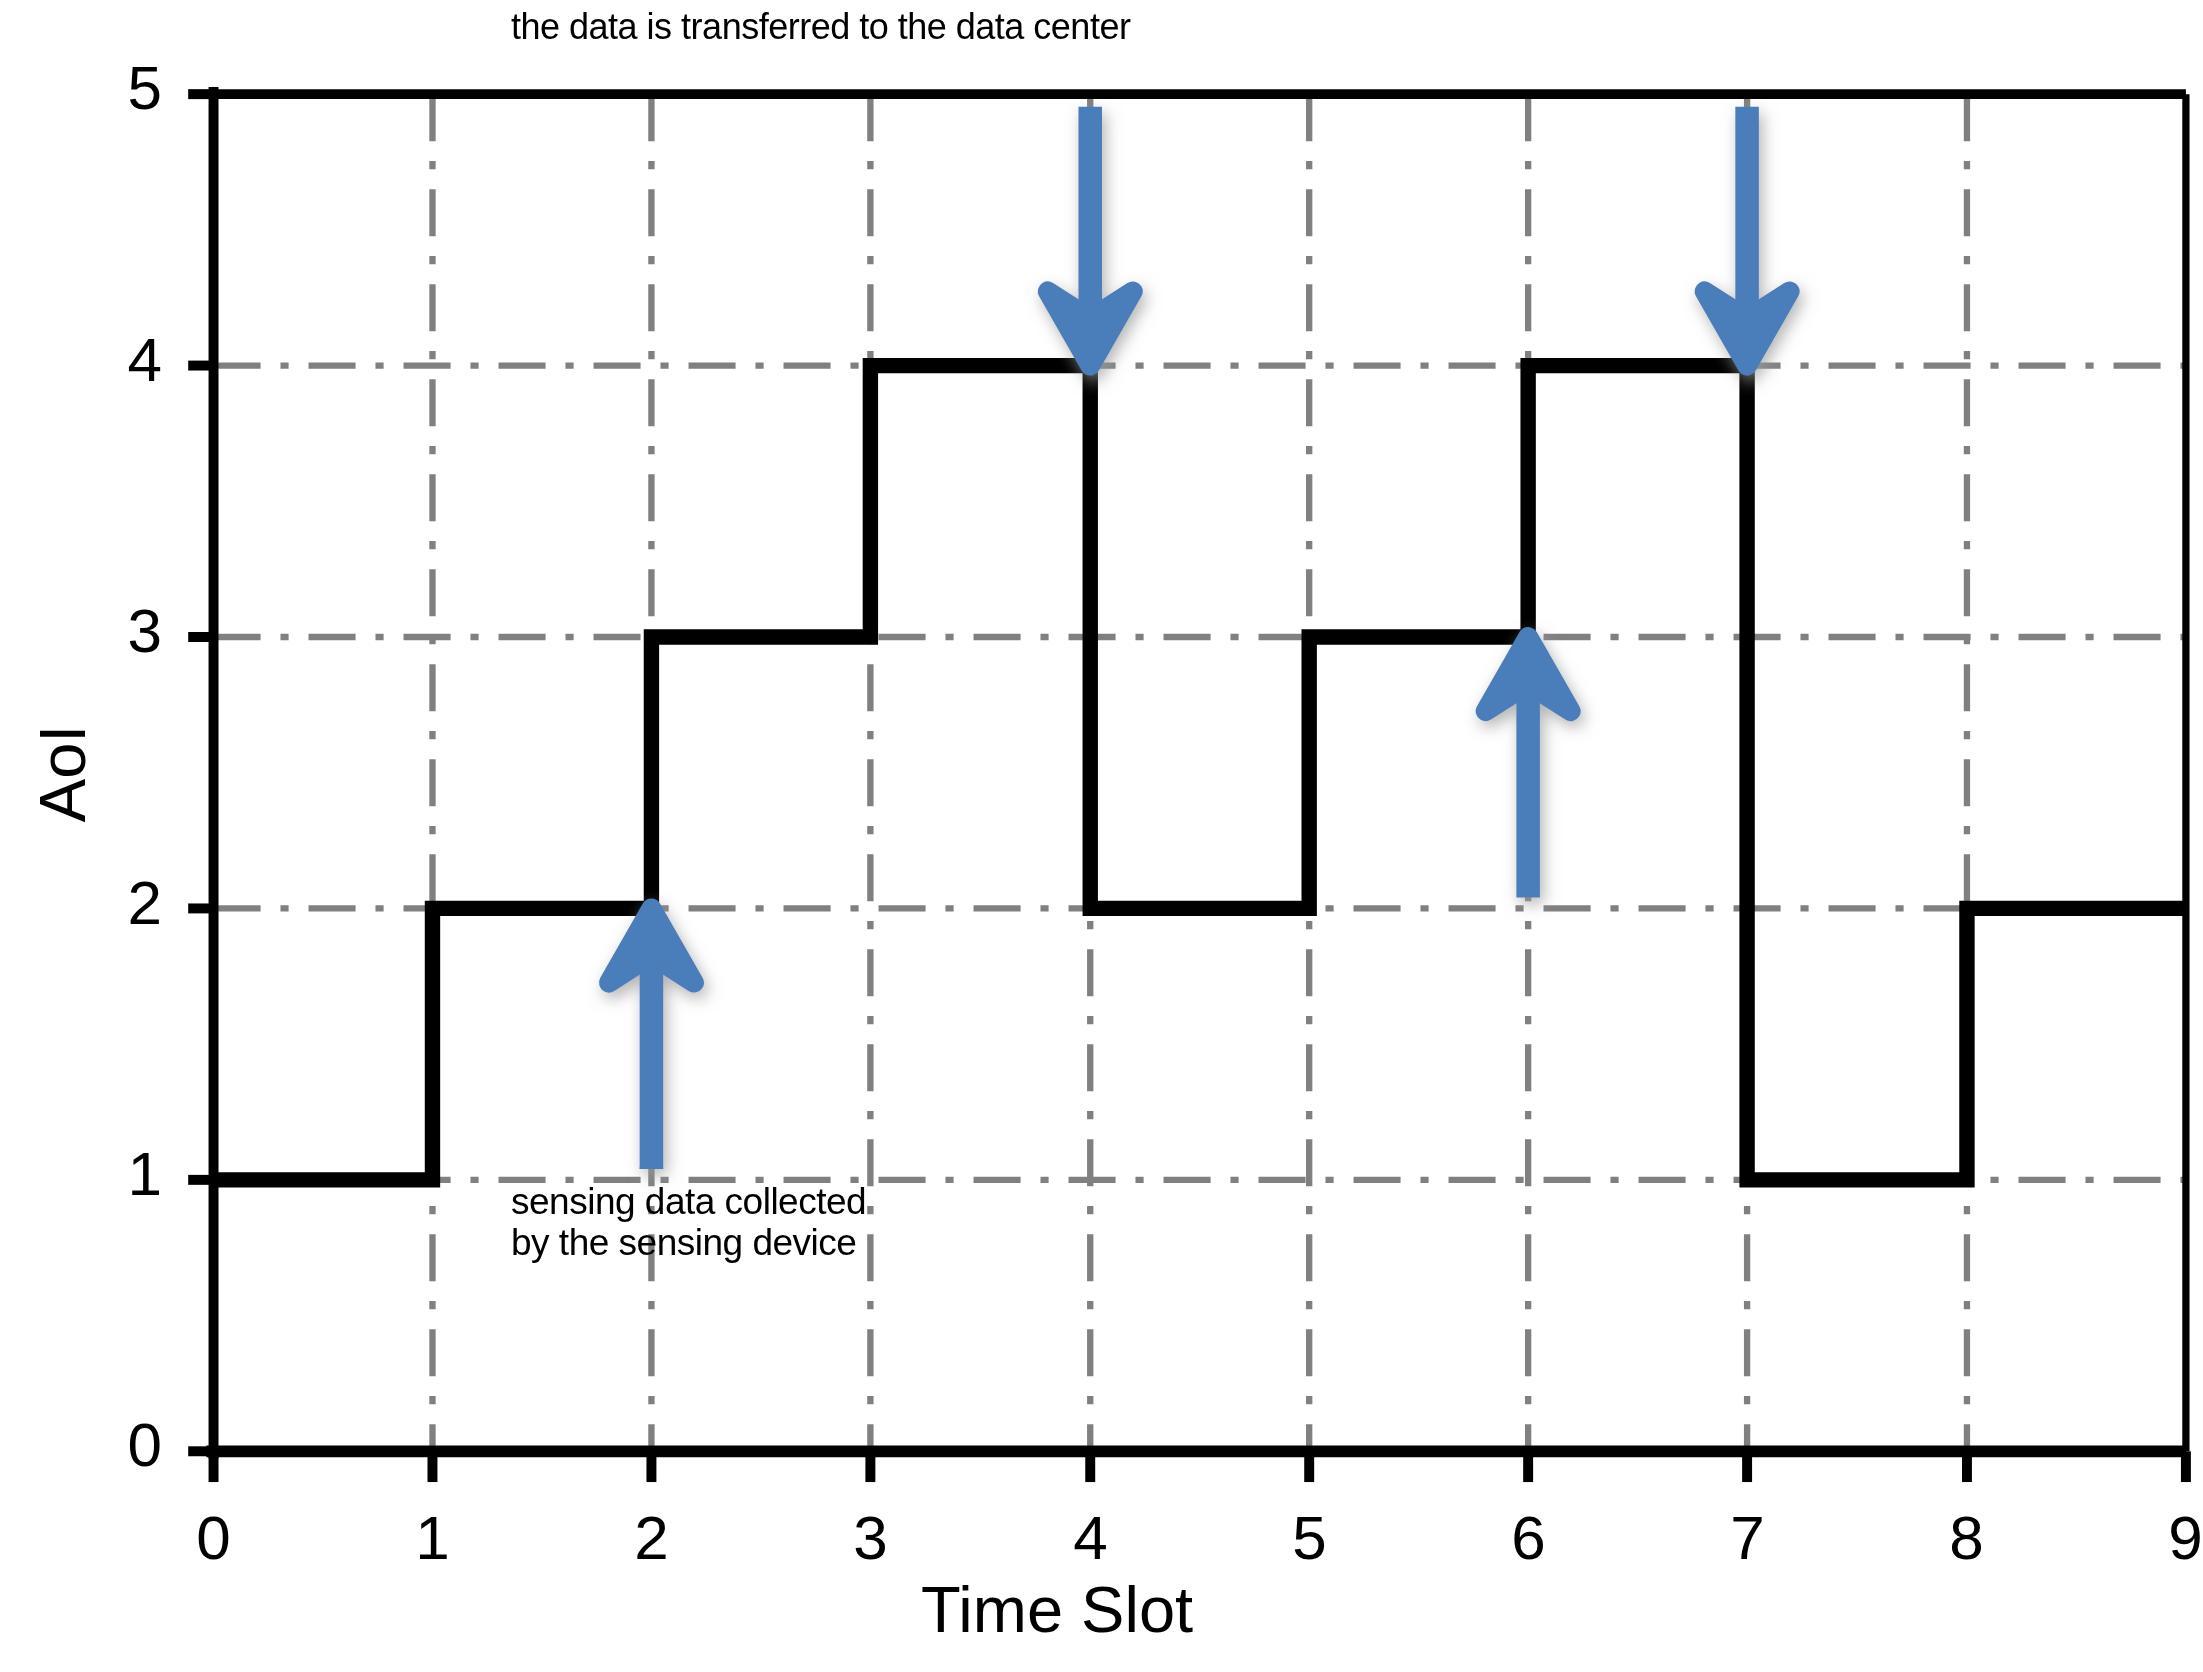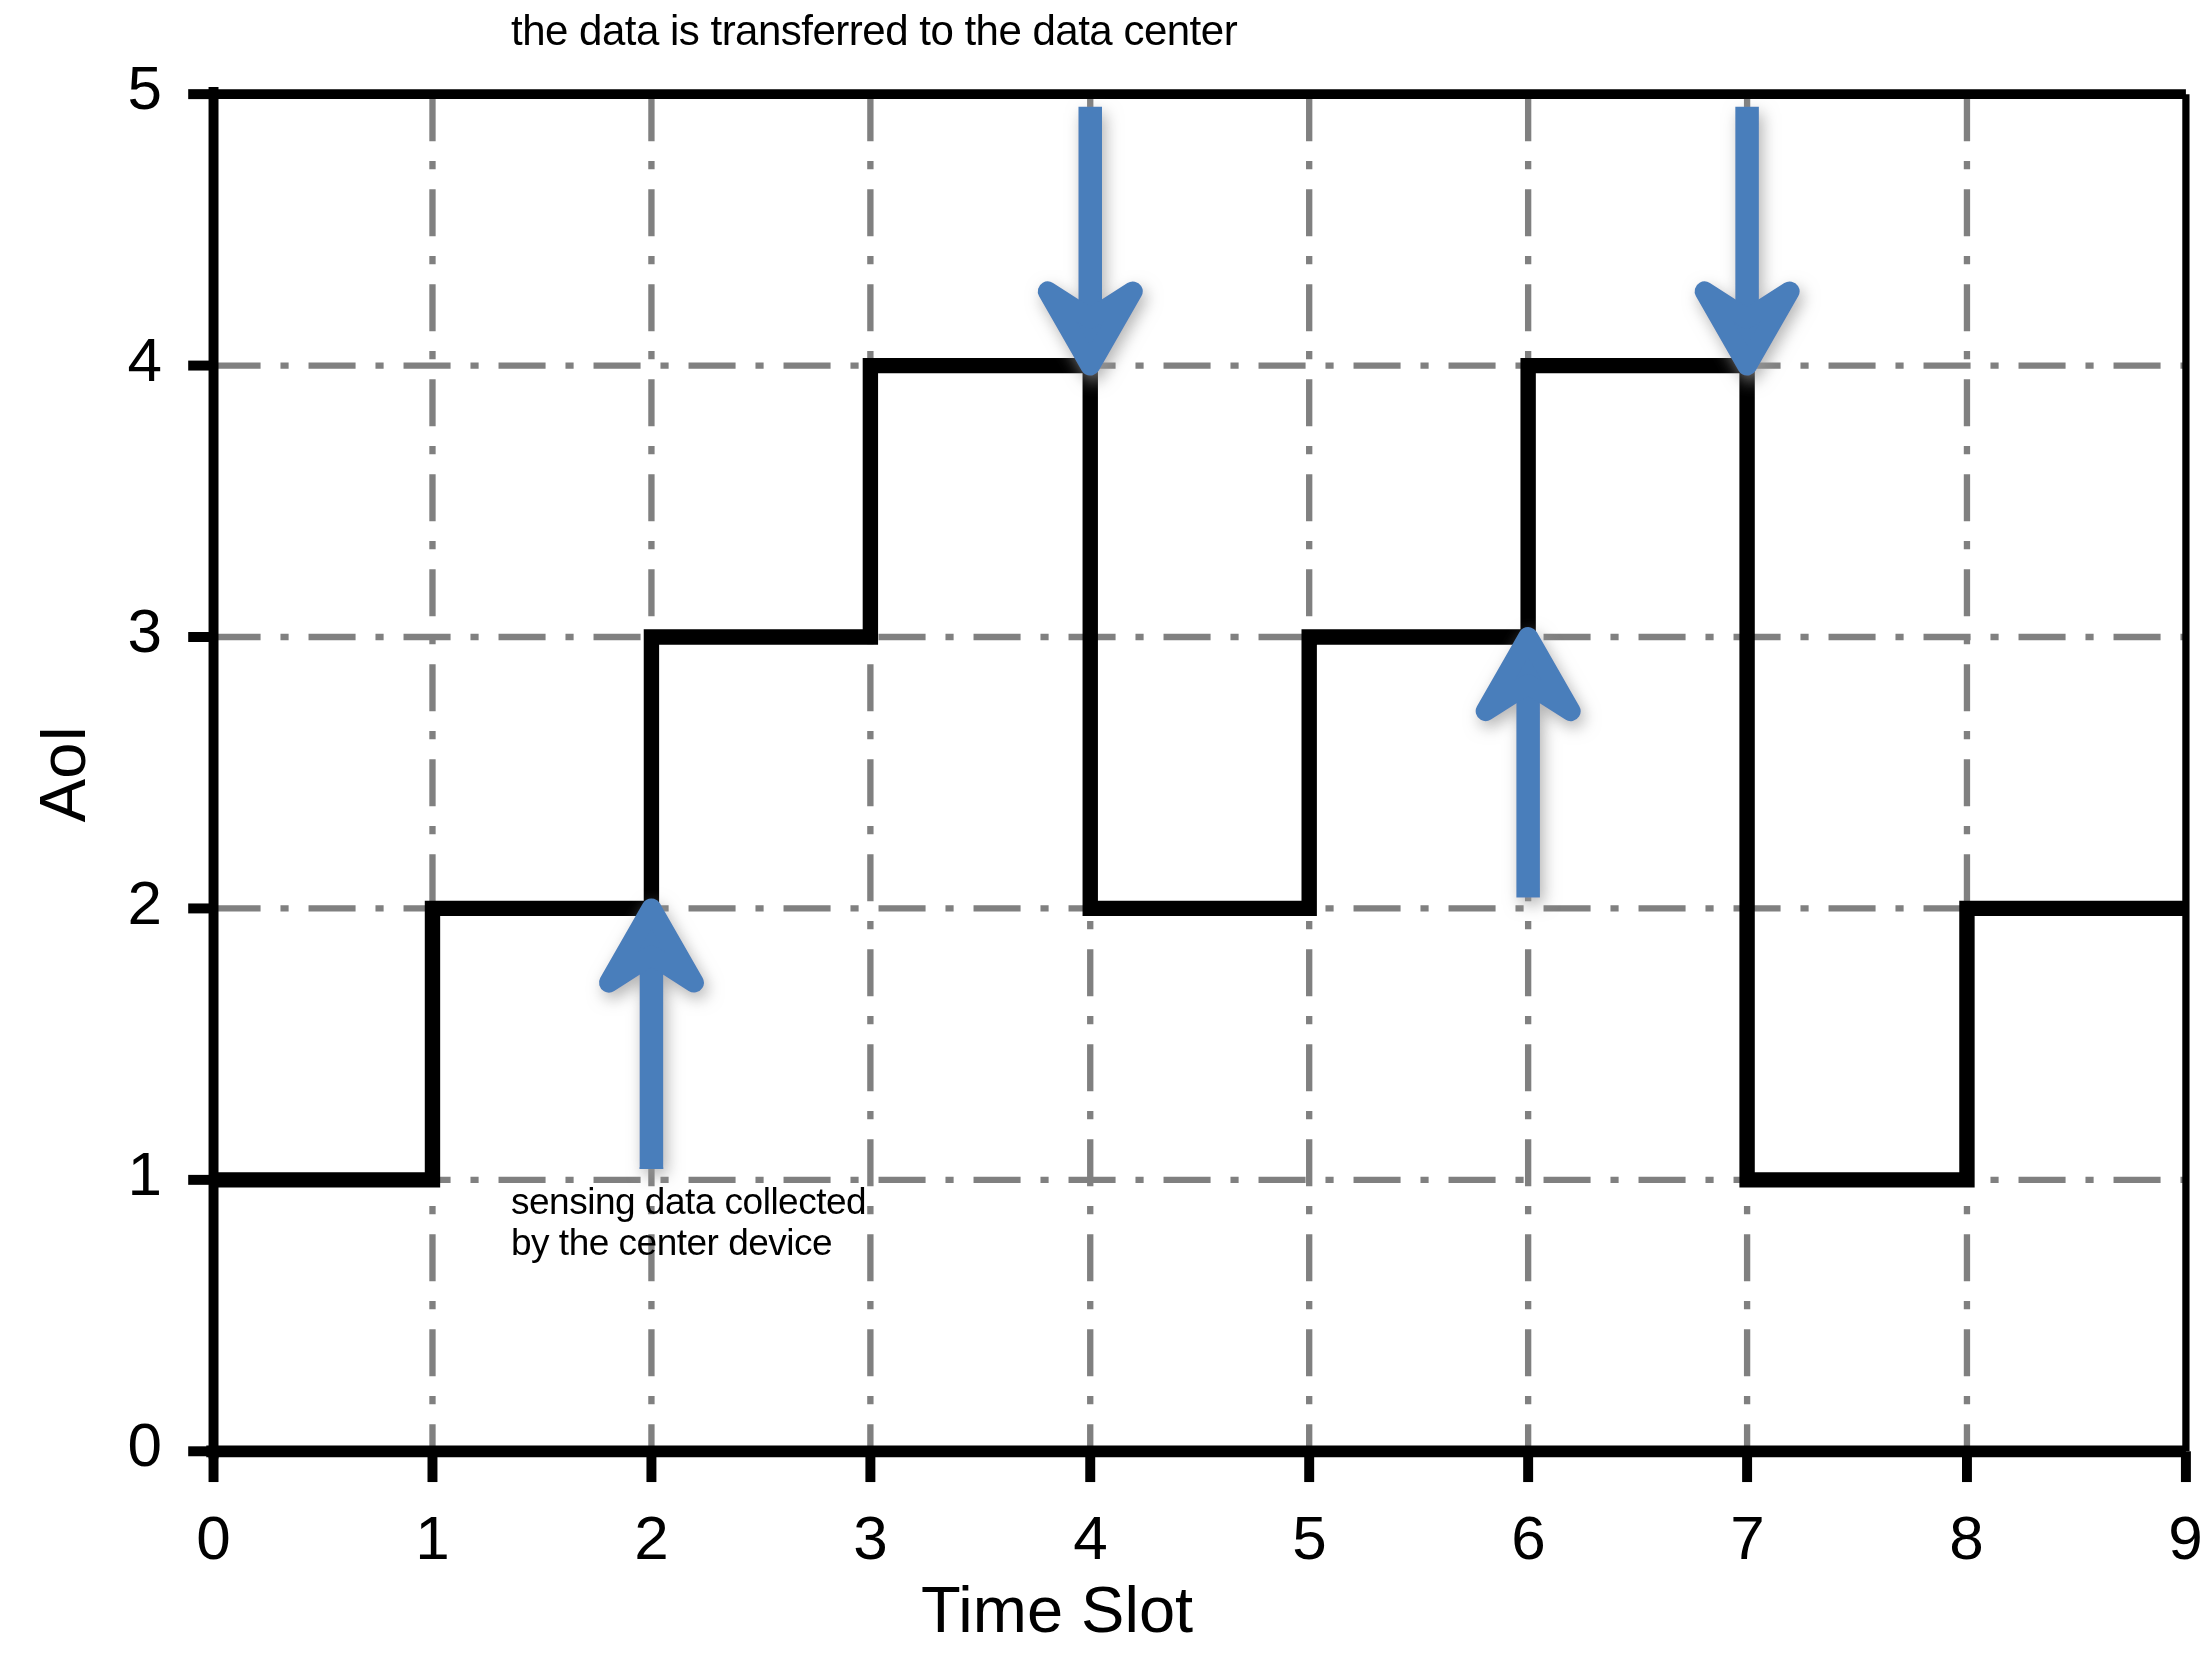--- a/index.html
+++ b/index.html
@@ -34,21 +34,21 @@
   .txt {
     position: absolute;
     white-space: pre;
     font-family: "Liberation Sans", sans-serif;
     color: #000;
     line-height: 1.12;
   }
   #chart-title {
     left: 511px;
     top: 7.2px;
-    font-size: 42px;
+    font-size: 36px;
     letter-spacing: -0.5px;
   }
   #annotation-sensing {
     left: 511px;
     top: 1181px;
     font-size: 37px;
     letter-spacing: -0.5px;
   }
   #annotation-sensing .line2 { display: block; }
   #ylabel {
@@ -163,21 +163,21 @@
 
     <g filter="url(#softshadow)">
       <line x1="1689" y1="718" x2="1689" y2="992" stroke="#4A7EBB" stroke-width="26"></line>
       <path d="M 1689 704 L 1642 786 L 1689 756 L 1736 786 Z" fill="#4A7EBB" stroke="#4A7EBB" stroke-width="22" stroke-linejoin="round"></path>
     </g>
   </svg>
 
   <div class="txt" id="chart-title">the data is transferred to the data center</div>
 
   <div class="txt" id="annotation-sensing"><span>sensing data collected</span>
-<span class="line2">by the center device</span></div>
+<span class="line2">by the sensing device</span></div>
 
   <div class="txt" id="ylabel">AoI</div>
 
   <div class="txt" id="xlabel">Time Slot</div>
 
   <div class="ytick" style="left:81px; top:52px;">5</div>
   <div class="ytick" style="left:81px; top:324px;">4</div>
   <div class="ytick" style="left:81px; top:595px;">3</div>
   <div class="ytick" style="left:81px; top:867px;">2</div>
   <div class="ytick" style="left:81px; top:1138px;">1</div>

